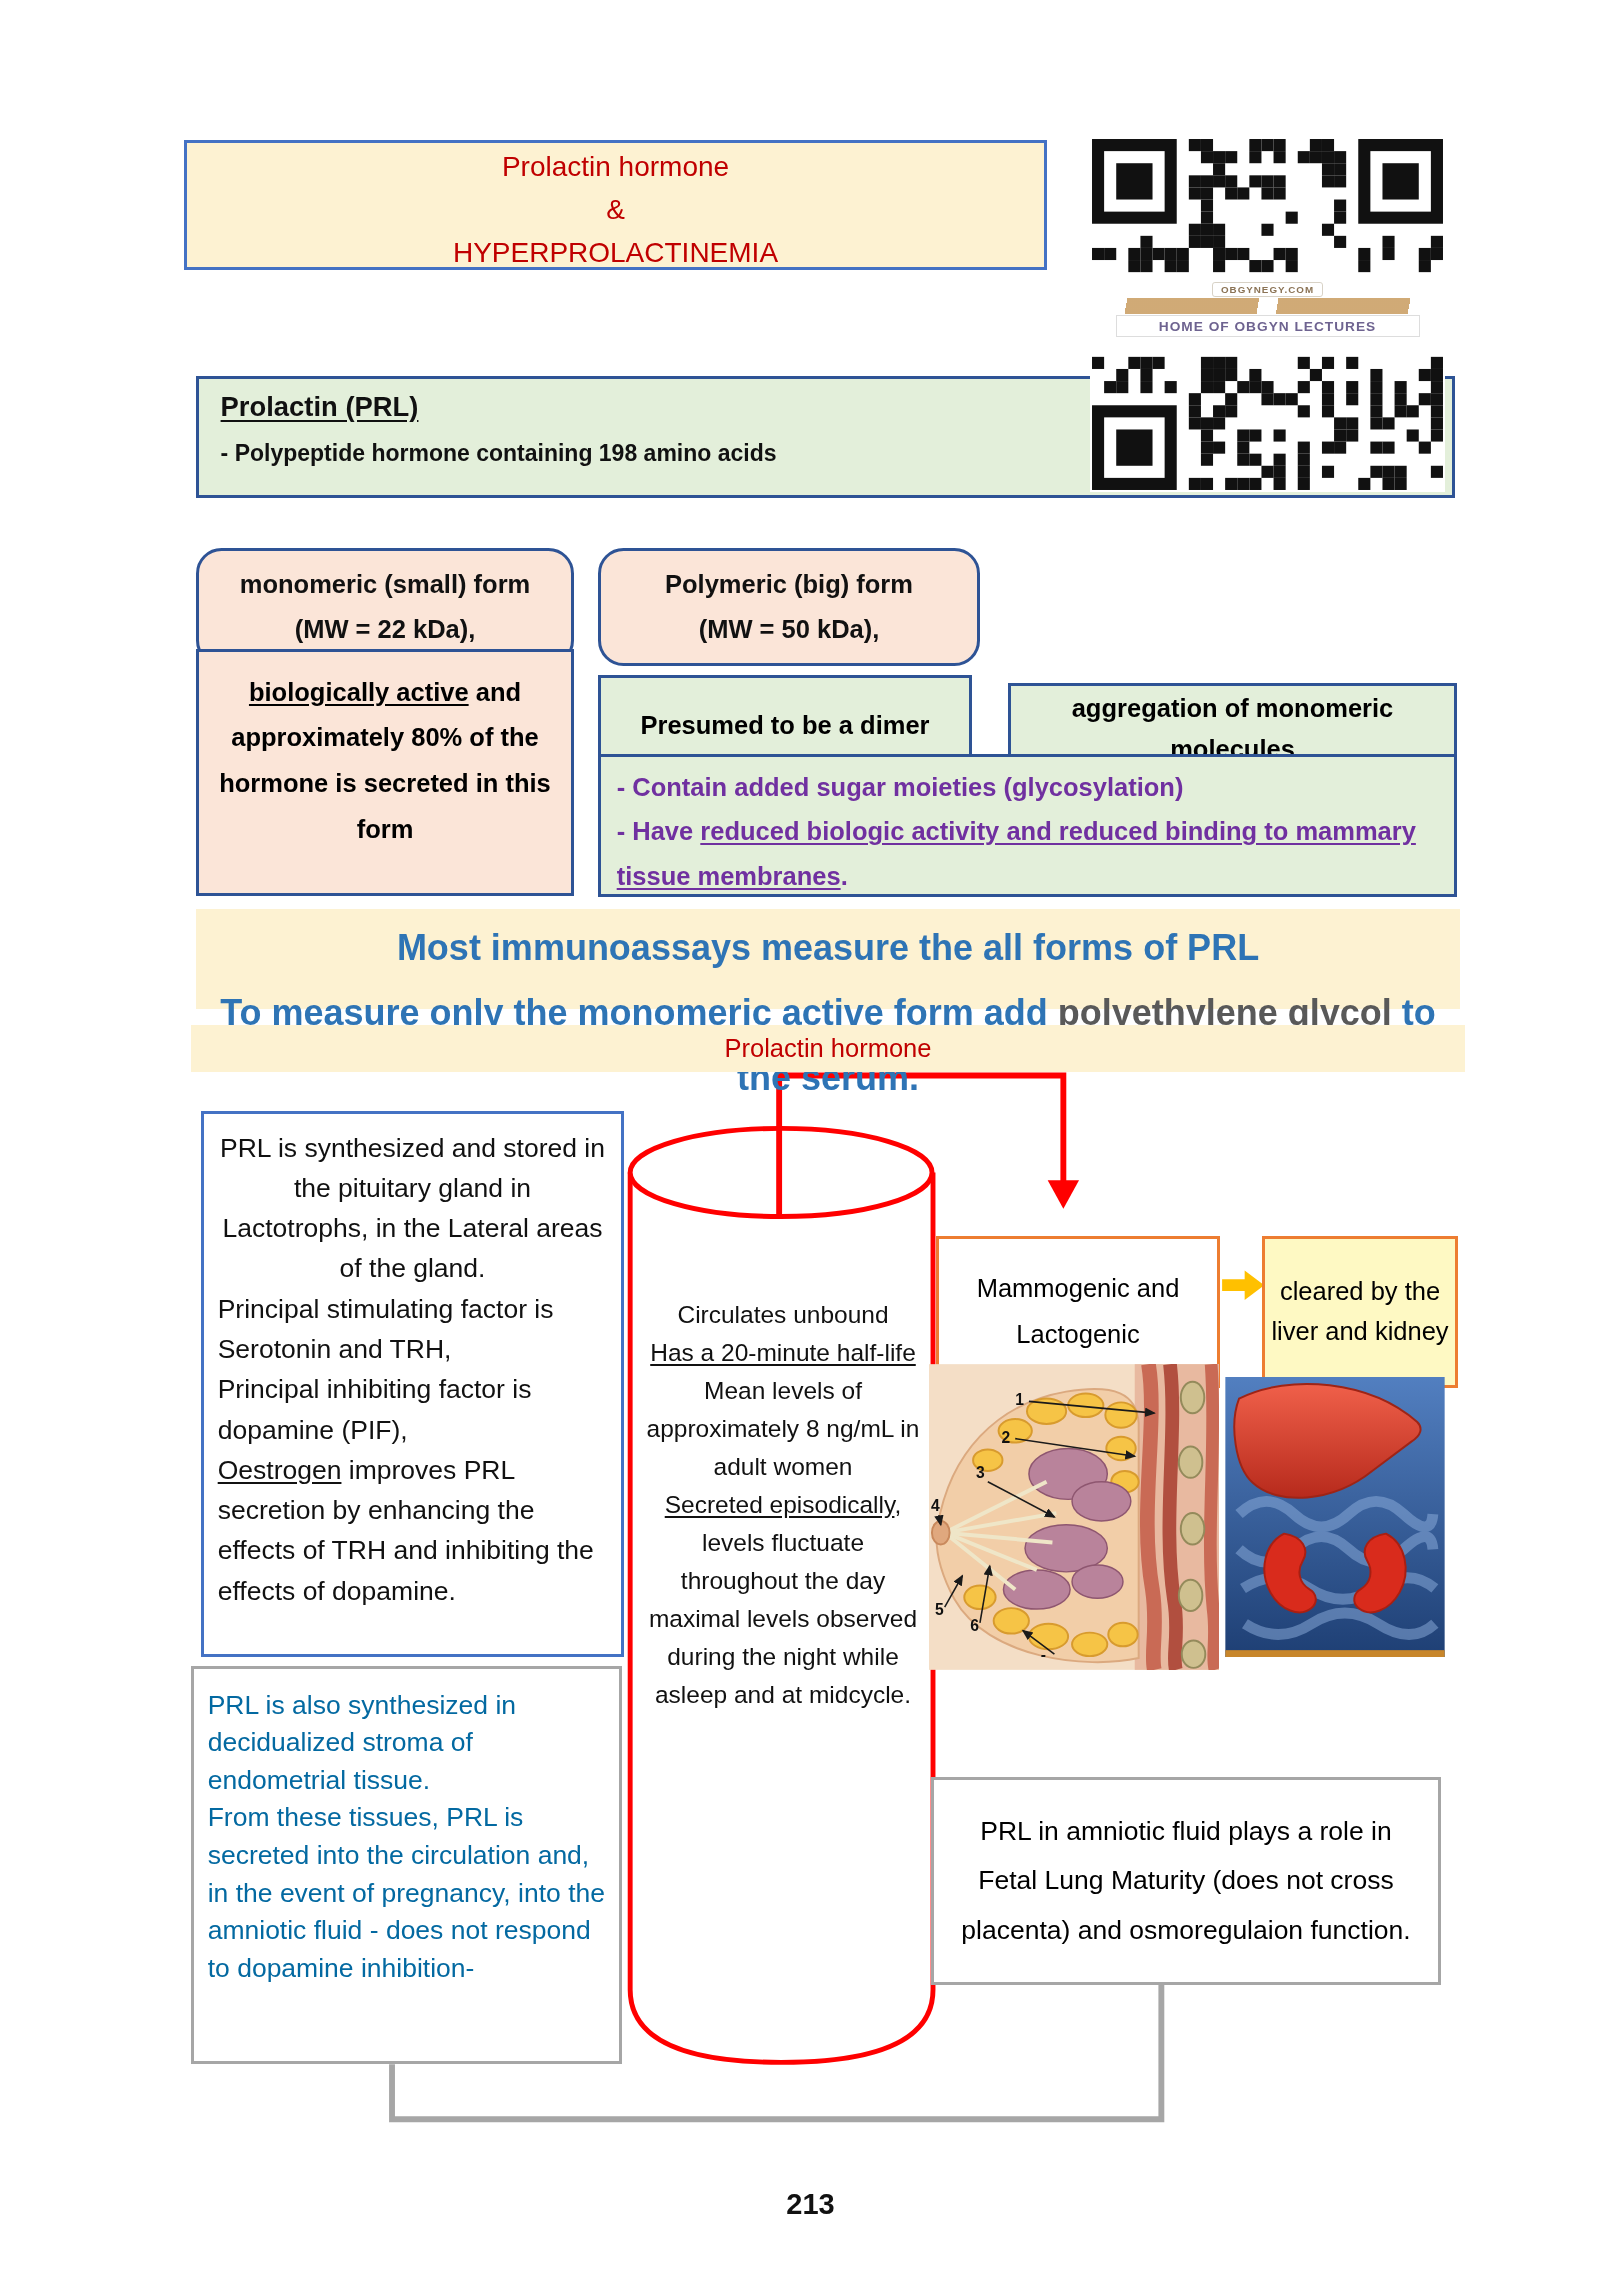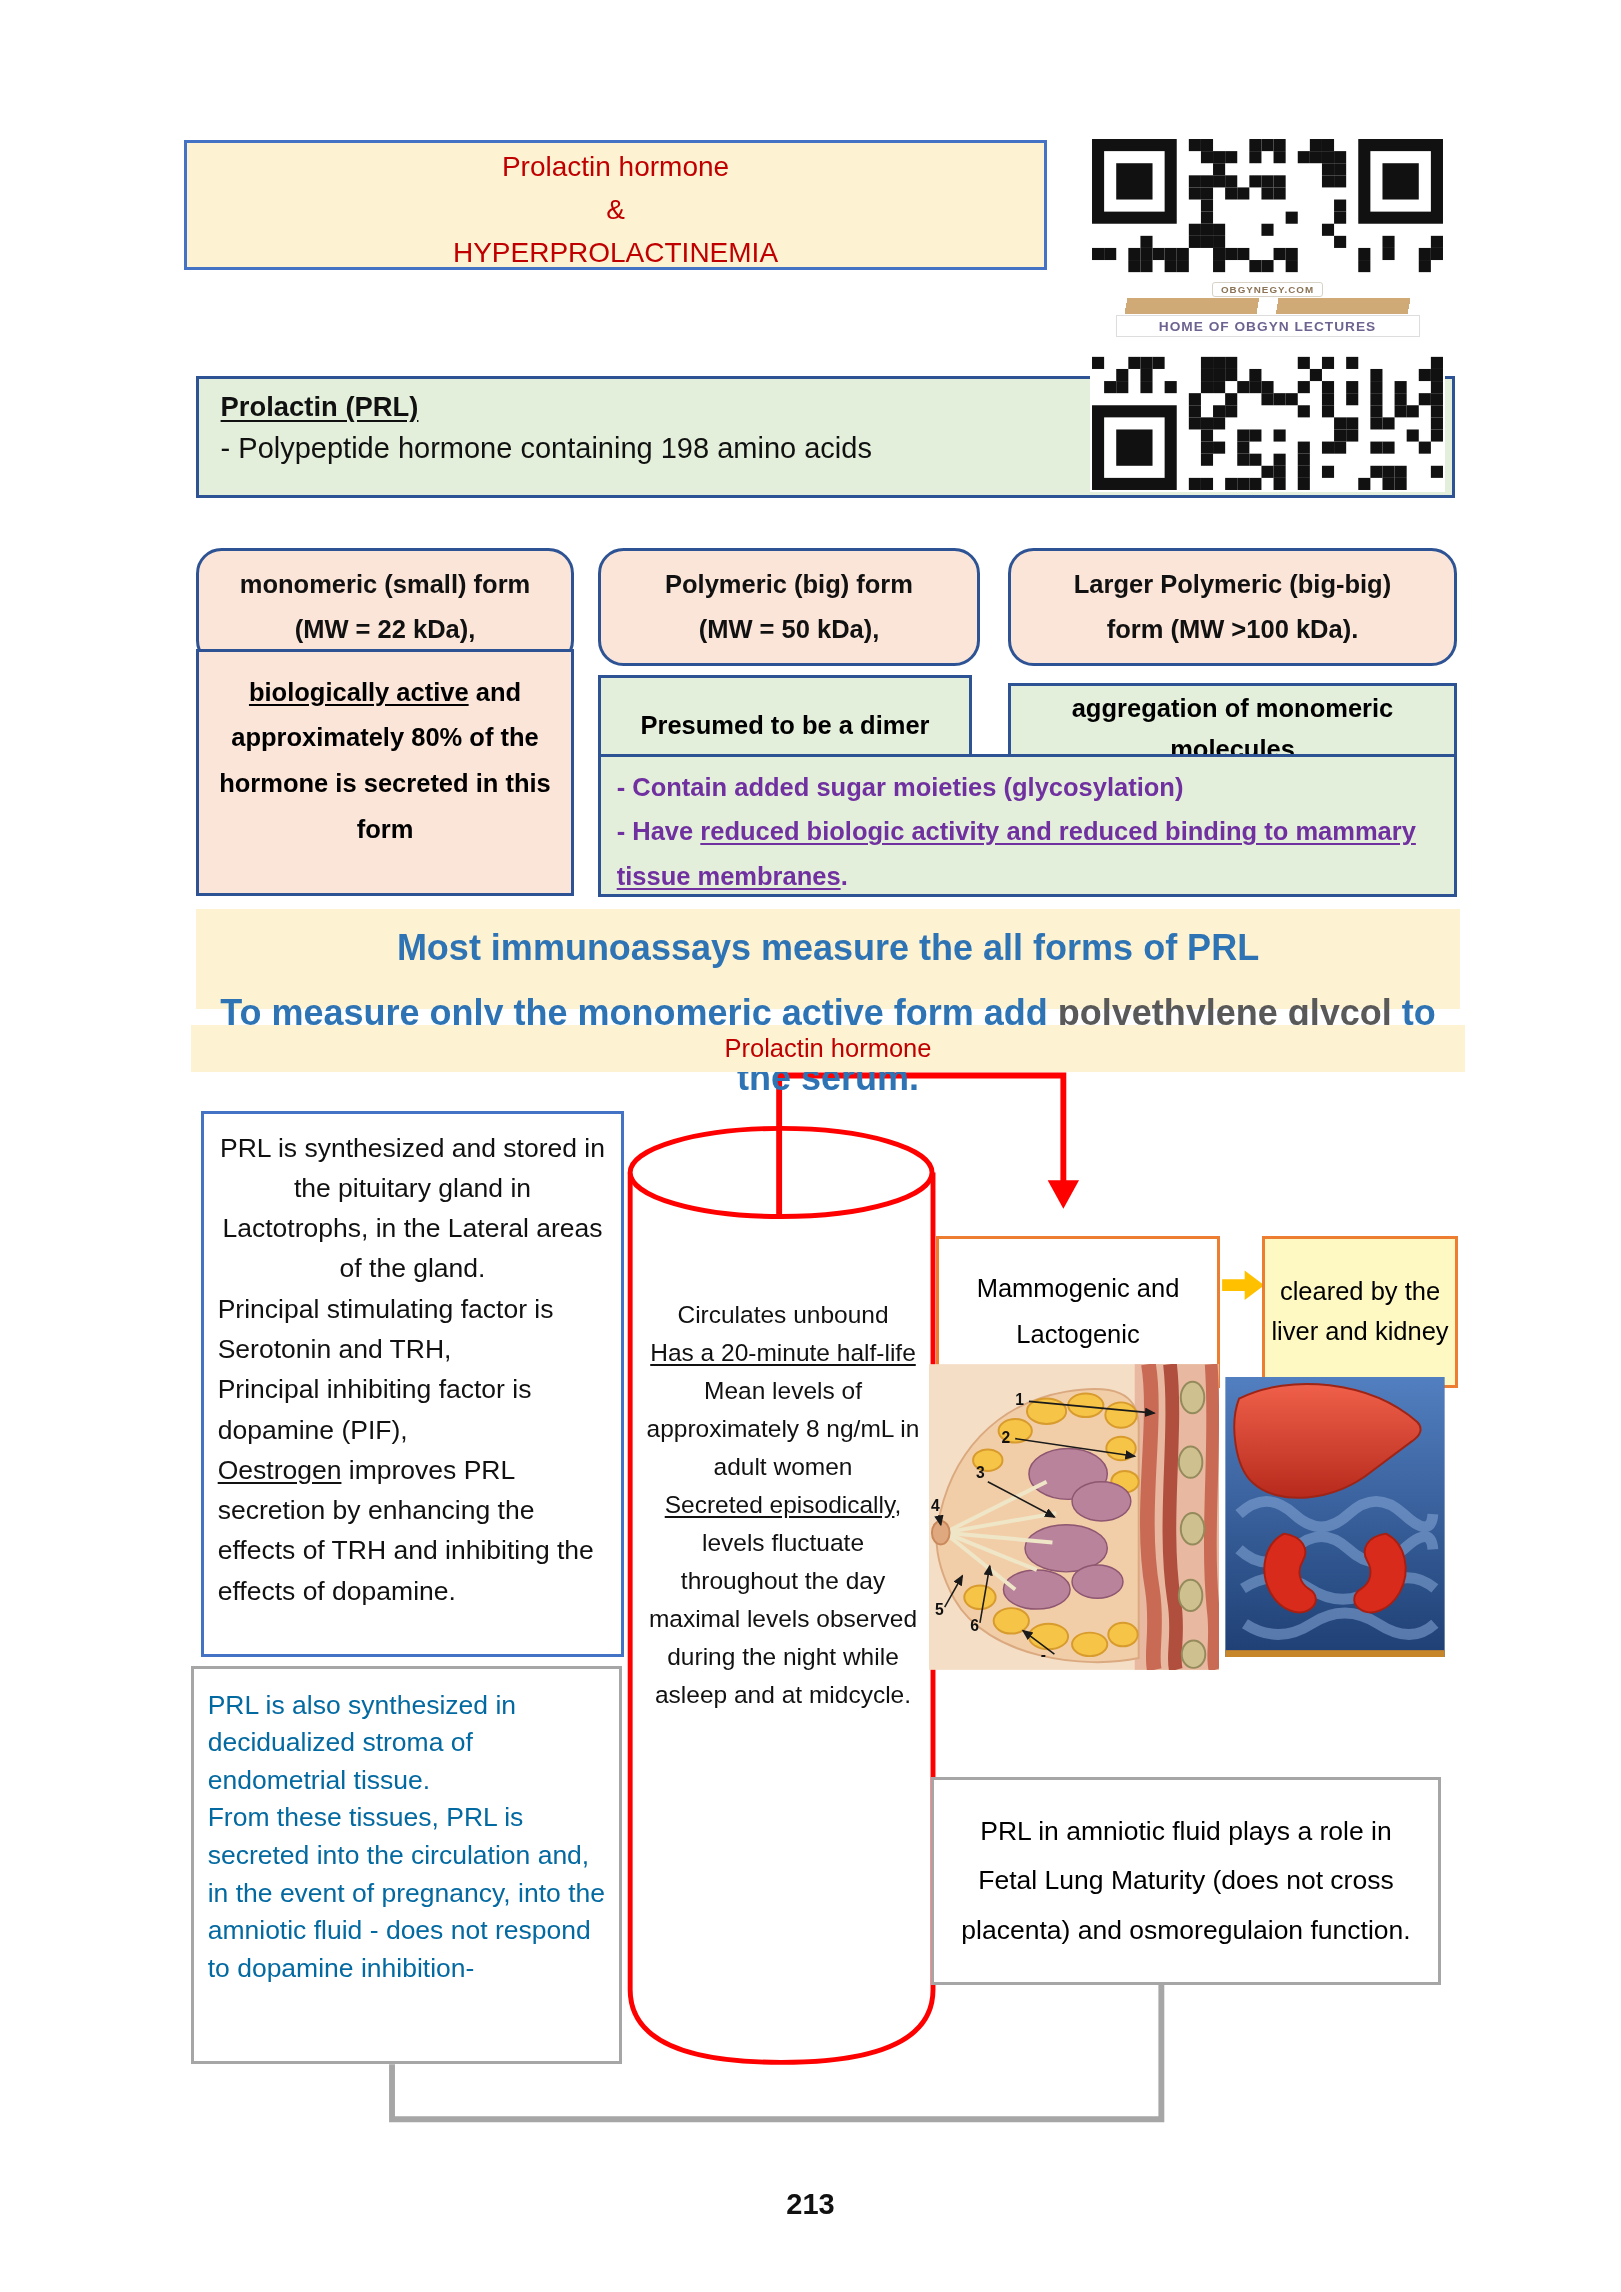--- a/index.html
+++ b/index.html
@@ -22,21 +22,21 @@
     font-size:9.8px;font-weight:bold;color:#8B7355;letter-spacing:1px;padding:1px 7.8px;}
   .qr-beams{height:15.7px;margin:1px 17.6px;background:
     linear-gradient(100deg,#fff 0 6%,#C89B5E 6% 47%,#fff 47% 53%,#C89B5E 53% 94%,#fff 94%);
     opacity:.85;border-radius:2px;}
   .qr-tag{display:block;background:#fff;border:1px solid #ddd;margin:0 25.5px;
     font-size:13.7px;font-weight:bold;color:#6E6390;letter-spacing:1px;padding:2.9px 0;}
 
   .prl-box{left:196px;top:376px;width:1259px;height:122px;background:#E3EFDA;border:3.9px solid #2E5395;
     padding:11.8px 0 0 21.6px;color:#111;}
   .prl-heading{font-size:27.4px;font-weight:bold;text-decoration:underline;text-underline-offset:3.9px;}
-  .prl-body{font-size:29px;font-weight:normal;margin-top:9px;}
+  .prl-body{font-size:23px;font-weight:bold;margin-top:17px;}
 
   .form-box{background:#FBE5D8;border:3.9px solid #2E5395;border-radius:25.5px;font-size:25.5px;font-weight:bold;
     color:#111;line-height:1.75;text-align:center;}
   .fb1{left:196px;top:522px;width:378px;height:118px;}
   .fb2{left:598px;top:522px;width:382px;height:118px;}
   .fb3{left:1008px;top:522px;width:449px;height:118px;}
 
   .detail-peach{left:196px;top:649px;width:378px;height:247px;background:#FBE5D8;border:3.9px solid #2E5395;
     font-size:25.5px;font-weight:bold;line-height:1.8;text-align:center;padding:17.6px 9.8px;}
   .detail-dimer{left:598px;top:649px;width:374px;height:100px;background:#E3EFDA;border:3.9px solid #2E5395;
@@ -308,22 +308,20 @@
       <span class="qr-site">OBGYNEGY.COM</span>
       <div class="qr-beams"></div>
       <span class="qr-tag">HOME OF OBGYN LECTURES</span>
     </div>
   </div>
 
   <div class="abs z2 form-box fb1 flexc prewrap">monomeric (small) form
 (MW = 22 kDa),</div>
   <div class="abs z2 form-box fb2 flexc prewrap">Polymeric (big) form
 (MW = 50 kDa),</div>
-  <div class="abs z2 form-box fb3 flexc prewrap">Larger Polymeric (big-big)
-form (MW &gt;100 kDa).</div>
 
   <div class="abs z2 detail-peach"><span class="u">biologically active</span><span> and approximately 80% of the hormone is secreted in this form</span></div>
   <div class="abs z2 detail-dimer flexc">Presumed to be a dimer</div>
   <div class="abs z2 detail-agg flexc">aggregation of monomeric molecules</div>
   <div class="abs z2 detail-glyco">
     <div><span>- Contain added sugar moieties (glycosylation)</span></div>
     <div><span>- Have </span><span class="u">reduced biologic activity and reduced binding to mammary tissue membranes</span><span>.</span></div>
   </div>
 
   <div class="abs z2 assay-banner">

